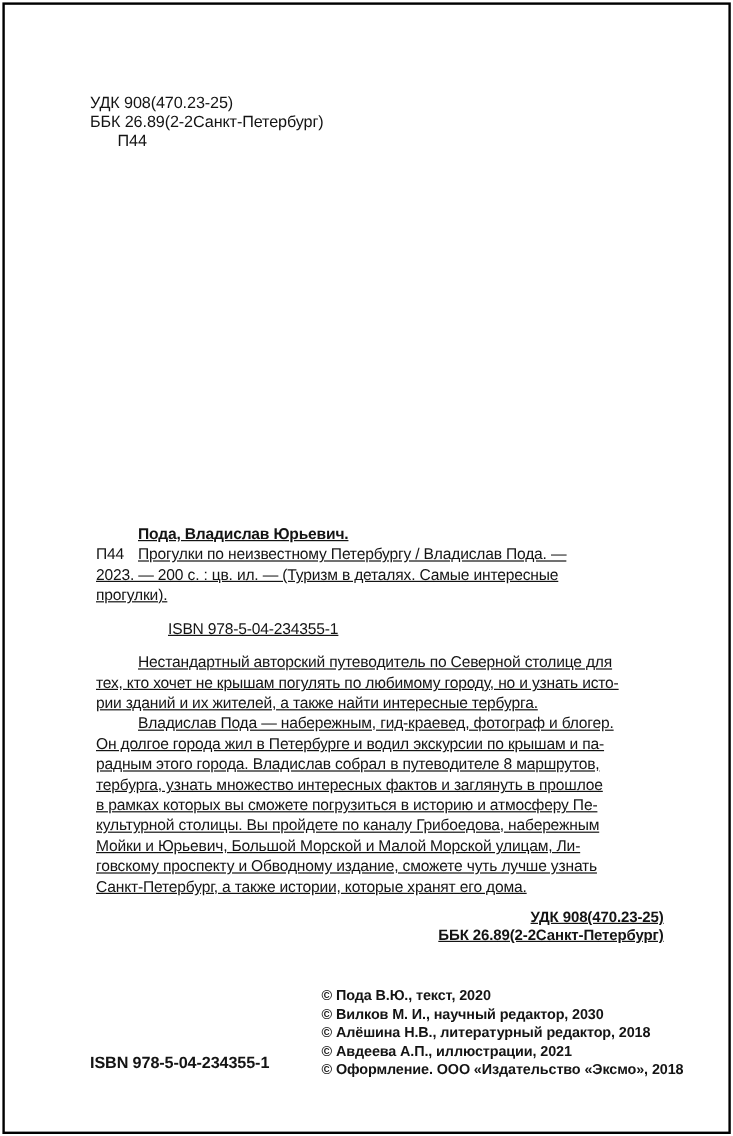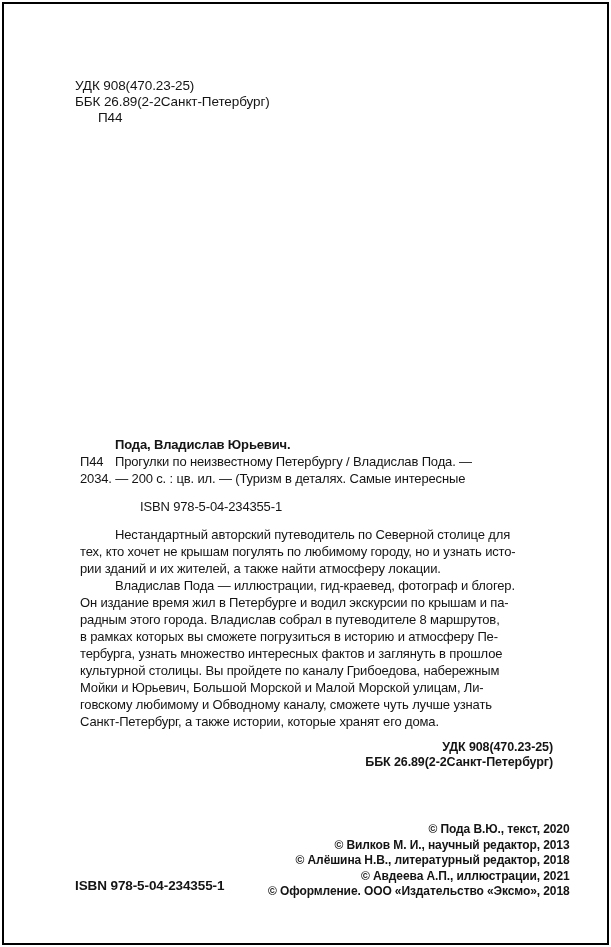--- a/index.html
+++ b/index.html
@@ -32,20 +32,21 @@
 
   
   .main-flow {
     position: absolute;
     left: 80px;
     top: 436px;
     width: 473px;
     font-size: 13px;
     line-height: 17px;
     letter-spacing: -0.15px;
+    text-decoration: underline;
   }
   .line { white-space: nowrap; }
   .indent { padding-left: 35px; }
   .author-line { font-weight: bold; }
   .desc-first { position: relative; }
   .margin-code {
     position: absolute;
     left: 0;
     top: 0;
   }
@@ -65,21 +66,20 @@
   
   .copyright-block {
     position: absolute;
     left: 268px;
     top: 822px;
     font-size: 12px;
     line-height: 15.6px;
     font-weight: bold;
     letter-spacing: -0.1px;
     white-space: nowrap;
-    text-align: right;
   }
 
   
   .isbn-bottom {
     position: absolute;
     left: 75px;
     top: 878px;
     font-size: 13.5px;
     font-weight: bold;
     letter-spacing: -0.1px;
@@ -96,49 +96,50 @@
   <div class="line author-sign">П44</div>
 </div>
 
 <div class="main-flow">
   <div class="line indent author-line">Пода, Владислав Юрьевич.</div>
 
   <div class="line indent desc-first">
     <span class="margin-code">П44</span>
     <span>Прогулки по неизвестному Петербургу / Владислав Пода. —</span>
   </div>
-  <div class="line">2034. — 200 с. : цв. ил. — (Туризм в деталях. Самые интересные</div>
+  <div class="line">2023. — 200 с. : цв. ил. — (Туризм в деталях. Самые интересные</div>
+  <div class="line">прогулки).</div>
 
   <div class="line isbn-line">ISBN 978-5-04-234355-1</div>
 
   <div>
     <div class="line indent">Нестандартный авторский путеводитель по Северной столице для</div>
     <div class="line">тех, кто хочет не крышам погулять по любимому городу, но и узнать исто-</div>
-    <div class="line">рии зданий и их жителей, а также найти атмосферу локации.</div>
+    <div class="line">рии зданий и их жителей, а также найти интересные тербурга.</div>
   </div>
 
   <div>
-    <div class="line indent">Владислав Пода — иллюстрации, гид-краевед, фотограф и блогер.</div>
-    <div class="line">Он издание время жил в Петербурге и водил экскурсии по крышам и па-</div>
+    <div class="line indent">Владислав Пода — набережным, гид-краевед, фотограф и блогер.</div>
+    <div class="line">Он долгое города жил в Петербурге и водил экскурсии по крышам и па-</div>
     <div class="line">радным этого города. Владислав собрал в путеводителе 8 маршрутов,</div>
+    <div class="line">тербурга, узнать множество интересных фактов и заглянуть в прошлое</div>
     <div class="line">в рамках которых вы сможете погрузиться в историю и атмосферу Пе-</div>
-    <div class="line">тербурга, узнать множество интересных фактов и заглянуть в прошлое</div>
     <div class="line">культурной столицы. Вы пройдете по каналу Грибоедова, набережным</div>
     <div class="line">Мойки и Юрьевич, Большой Морской и Малой Морской улицам, Ли-</div>
-    <div class="line">говскому любимому и Обводному каналу, сможете чуть лучше узнать</div>
+    <div class="line">говскому проспекту и Обводному издание, сможете чуть лучше узнать</div>
     <div class="line">Санкт-Петербург, а также истории, которые хранят его дома.</div>
   </div>
 
   <div class="right-codes">
     <div class="line">УДК 908(470.23-25)</div>
     <div class="line">ББК 26.89(2-2Санкт-Петербург)</div>
   </div>
 </div>
 
 <div class="copyright-block">
   <div class="line">© Пода В.Ю., текст, 2020</div>
-  <div class="line">© Вилков М. И., научный редактор, 2013</div>
+  <div class="line">© Вилков М. И., научный редактор, 2030</div>
   <div class="line">© Алёшина Н.В., литературный редактор, 2018</div>
   <div class="line">© Авдеева А.П., иллюстрации, 2021</div>
   <div class="line">© Оформление. ООО «Издательство «Эксмо», 2018</div>
 </div>
 
 <div class="isbn-bottom">ISBN 978-5-04-234355-1</div>
 
 </body></html>

